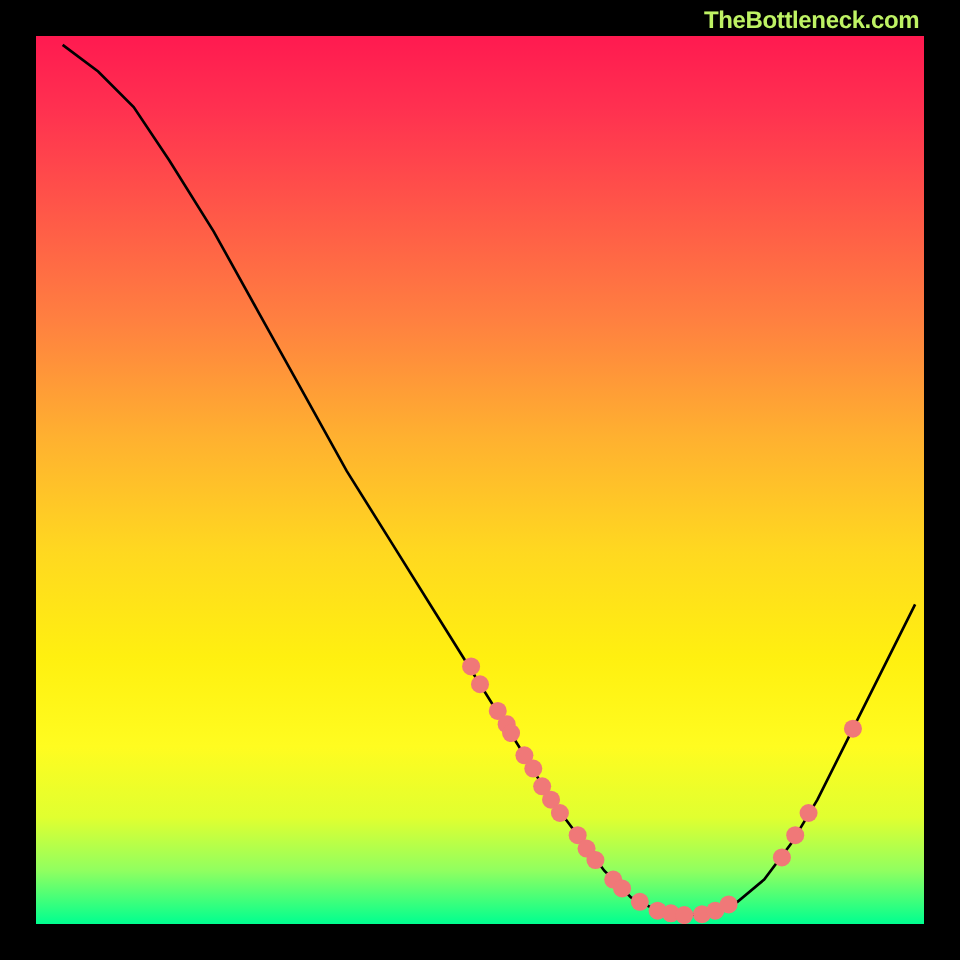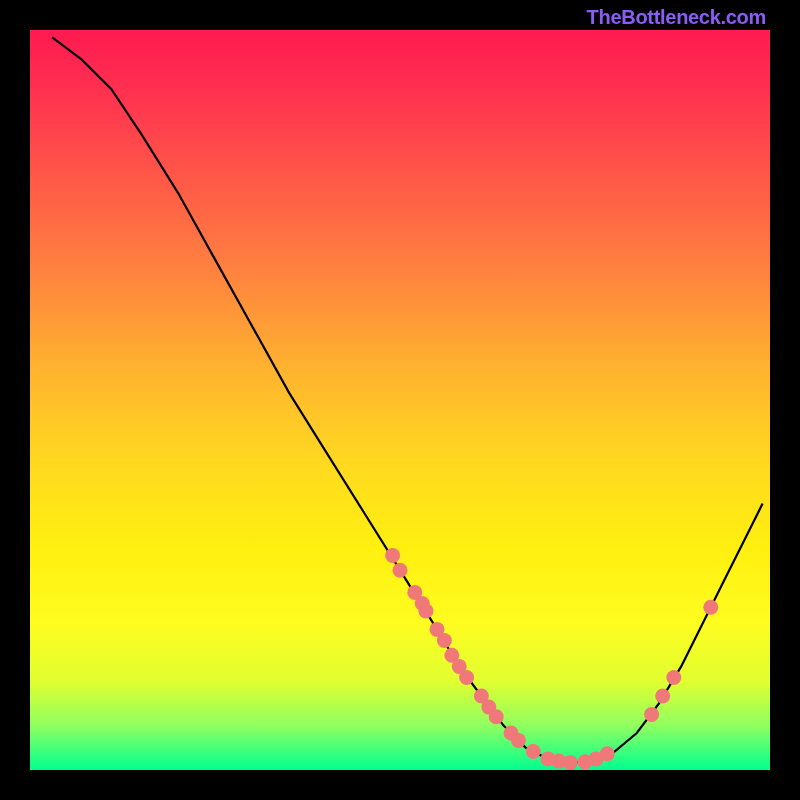--- a/index.html
+++ b/index.html
@@ -37,21 +37,21 @@
       #30ff80 98%,
       #00ff90 100%
     );
   }
   .watermark {
     position: absolute;
     top: 6px;
     right: 34px;
     font-size: 20px;
     font-weight: bold;
-    color: #8b5cf6;
+    color: #bef264;
     letter-spacing: -0.3px;
   }
   svg.overlay {
     position: absolute;
     left: 30px;
     top: 30px;
     width: 740px;
     height: 740px;
   }
 </style>

